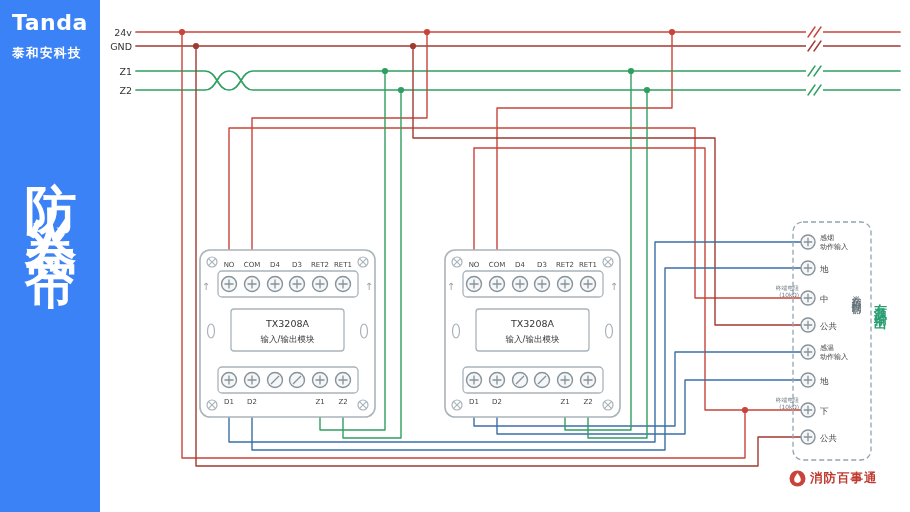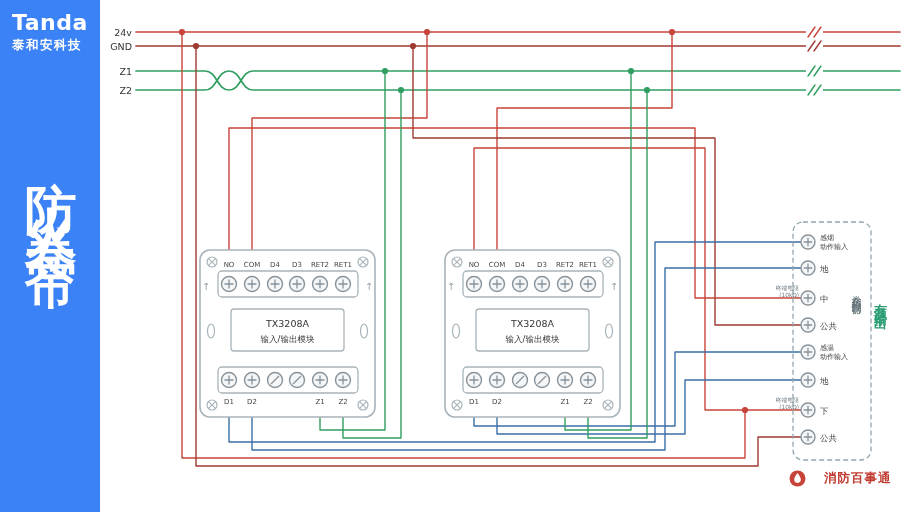--- a/index.html
+++ b/index.html
@@ -2,31 +2,31 @@
 <html><head>
 <meta charset="utf-8">
 <style>
   html,body{margin:0;padding:0;background:#e8e8e8}
   .stage{position:relative;width:910px;height:512px;background:#ffffff;overflow:hidden;
          font-family:"DejaVu Sans","Liberation Sans",sans-serif}
   
   .sidebar{position:absolute;left:0;top:0;width:100px;height:512px;background:#3b82f6;color:#fff}
   .brand{position:absolute;left:12px;top:10px}
   .brand-name{font-size:22px;font-weight:bold;letter-spacing:.5px}
-  .brand-sub{font-size:12.5px;font-weight:bold;letter-spacing:1.5px;margin-top:2px}
+  .brand-sub{font-size:12.5px;font-weight:bold;letter-spacing:1.5px;margin-top:10px}
   .vtitle{position:absolute;left:25px;top:140px;writing-mode:vertical-rl;text-orientation:upright;
           font-size:52px;font-weight:bold;letter-spacing:24px;line-height:1;color:#fff}
   
   .vlabel{position:absolute;writing-mode:vertical-rl;text-orientation:upright}
   .ctrl-name{left:831px;top:287px;width:32px;height:46px;font-size:10px;line-height:14px;
              letter-spacing:2px;color:#5b6b72}
   .ctrl-output{left:871px;top:294px;height:80px;font-size:13px;font-weight:bold;
                letter-spacing:4px;color:#2A9D72}
   
-  .footer-logo{position:absolute;left:789px;top:470px;display:flex;align-items:center;gap:18px}
+  .footer-logo{position:absolute;left:789px;top:470px;display:flex;align-items:center;gap:4px}
   .footer-text{font-size:12.5px;font-weight:bold;color:#C03A30;letter-spacing:1px}
   
   .w{fill:none;stroke-width:1.4;stroke-linejoin:round;stroke-linecap:round}
   .b{stroke-width:1.7}
   .red{stroke:#C8443A}.dred{stroke:#A03A32}.green{stroke:#2F9E60}.blue{stroke:#3A6FA8}
   .dot-red{fill:#C8443A}.dot-dred{fill:#A03A32}.dot-green{fill:#2F9E60}
   .mod{fill:#ffffff;stroke:#A9B4BA;stroke-width:1.6}
   .strip{fill:none;stroke:#A9B4BA;stroke-width:1.3}
   .screw circle{fill:#fff;stroke:#A9B4BA;stroke-width:1.2}
   .screw path{stroke:#A9B4BA;stroke-width:1.1;fill:none}

